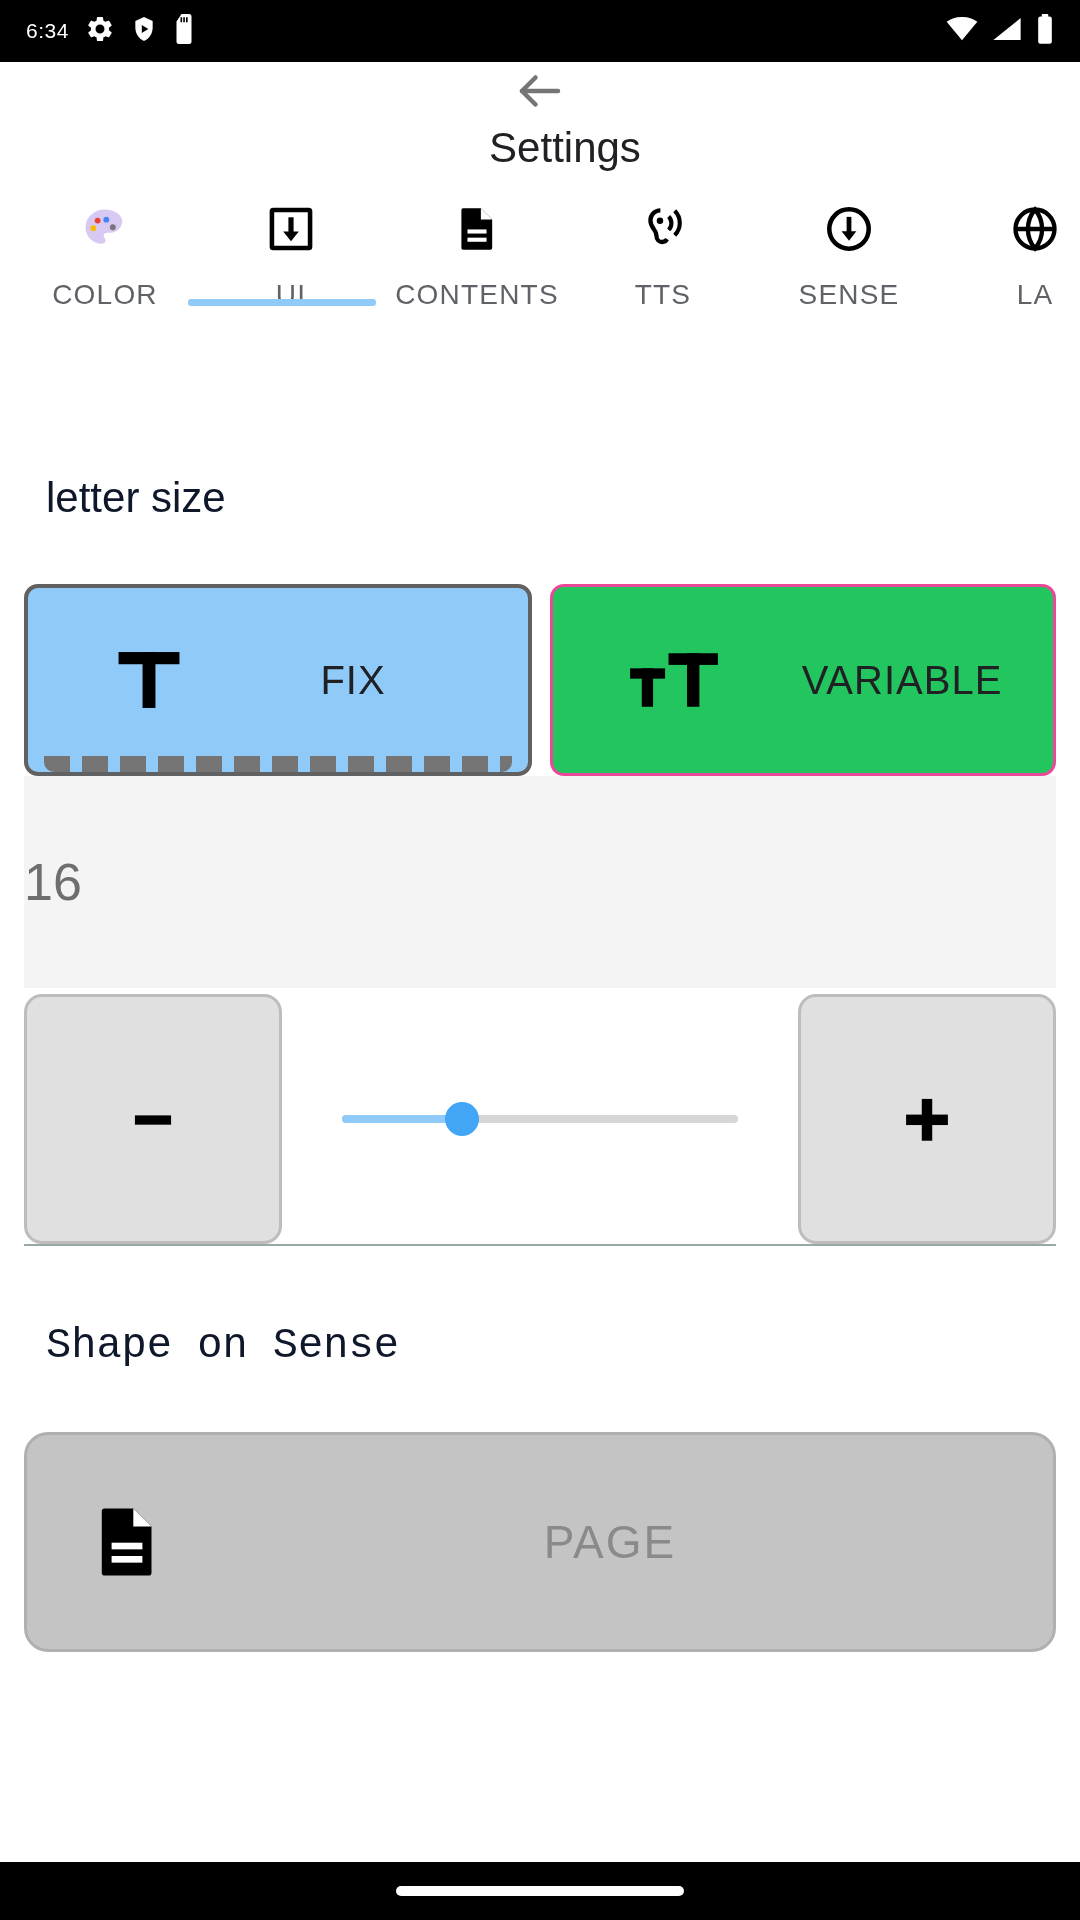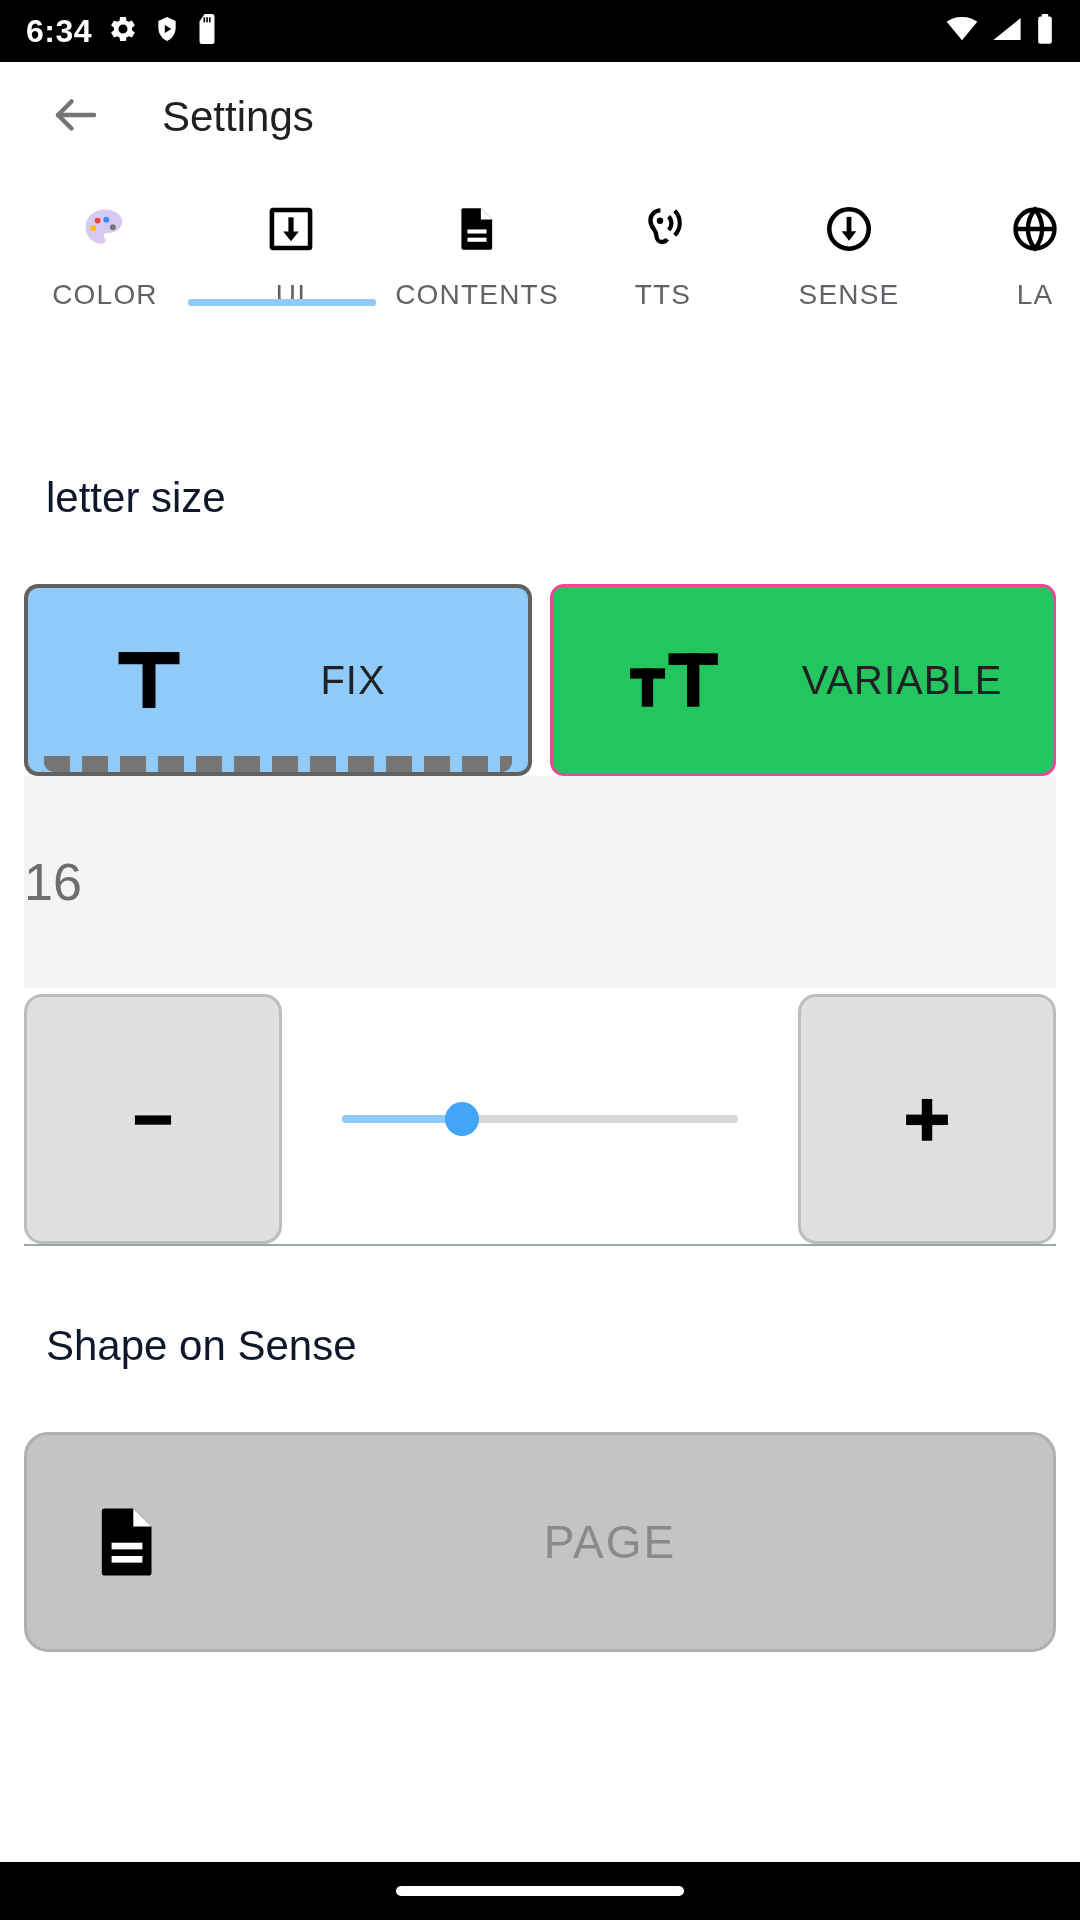--- a/index.html
+++ b/index.html
@@ -4,27 +4,27 @@
 <style>
   * { margin:0; padding:0; box-sizing:border-box; }
   html,body { width:1080px; height:1920px; background:#ffffff; }
   body { font-family:"Liberation Sans", sans-serif; overflow:hidden; position:relative; }
 
   
   .statusbar{
     height:62px; background:#000000; color:#ffffff;
     display:flex; align-items:center; padding:0 26px; gap:14px;
   }
-  .clock{ font-size:32px; letter-spacing:.5px; font-weight:700; }
+  .clock{ font-size:21px; letter-spacing:.5px; font-weight:400; }
   .sb-left{ display:flex; align-items:center; gap:16px; }
   .sb-right{ margin-left:auto; display:flex; align-items:center; gap:14px; }
   .sbicon{ display:block; }
 
   
-  .appbar{ height:110px; display:flex; align-items:center; padding:0 40px; background:#fff; }
+  .appbar{ height:110px; display:flex; align-items:center; padding:0 40px; background:#fff;flex-direction:column; }
   .backbtn{ width:72px; height:72px; display:flex; align-items:center; justify-content:center; }
   .apptitle{ font-size:42px; color:#202124; margin-left:50px; font-weight:400; }
 
   
   .tabbar{ position:relative; height:180px; background:#fff; overflow:hidden; }
   .tabs{ display:flex; align-items:center; height:150px; padding-left:12px; }
   .tab{
     min-width:186px; flex:0 0 auto; display:flex; flex-direction:column;
     align-items:center; justify-content:flex-start; padding-top:18px; gap:22px;
   }
@@ -73,21 +73,21 @@
   .sliderwrap{ flex:1; display:flex; align-items:center; justify-content:center; position:relative; }
   .track{ position:relative; width:396px; height:8px; background:#d6d6d6; border-radius:4px; }
   .track .fill{ position:absolute; left:0; top:0; height:8px; width:120px; background:#90caf9; border-radius:4px; }
   .track .thumb{
     position:absolute; left:120px; top:50%; transform:translate(-50%,-50%);
     width:34px; height:34px; border-radius:50%; background:#42a5f5;
   }
   .divider{ height:2px; background:#9aa7a7; margin:0 24px; }
 
   
-  .shape-title{ margin-top:76px; }
+  .shape-title{ margin-top:76px;font-family:Liberation Mono, monospace; }
   .shape-row{ display:flex; gap:18px; padding:0 24px; margin-top:62px; }
   .shapecard{
     flex:1; height:220px; background:#c4c4c4; border:3px solid #b0b0b0;
     border-radius:24px; display:flex; align-items:center; padding:0 30px;
   }
   .shapecard .glyph{ width:140px; display:flex; align-items:center; justify-content:center; }
   .shapecard .slab{ flex:1; text-align:center; font-size:46px; color:#8a8a8a; letter-spacing:2px; }
 
   
   .navbar{

